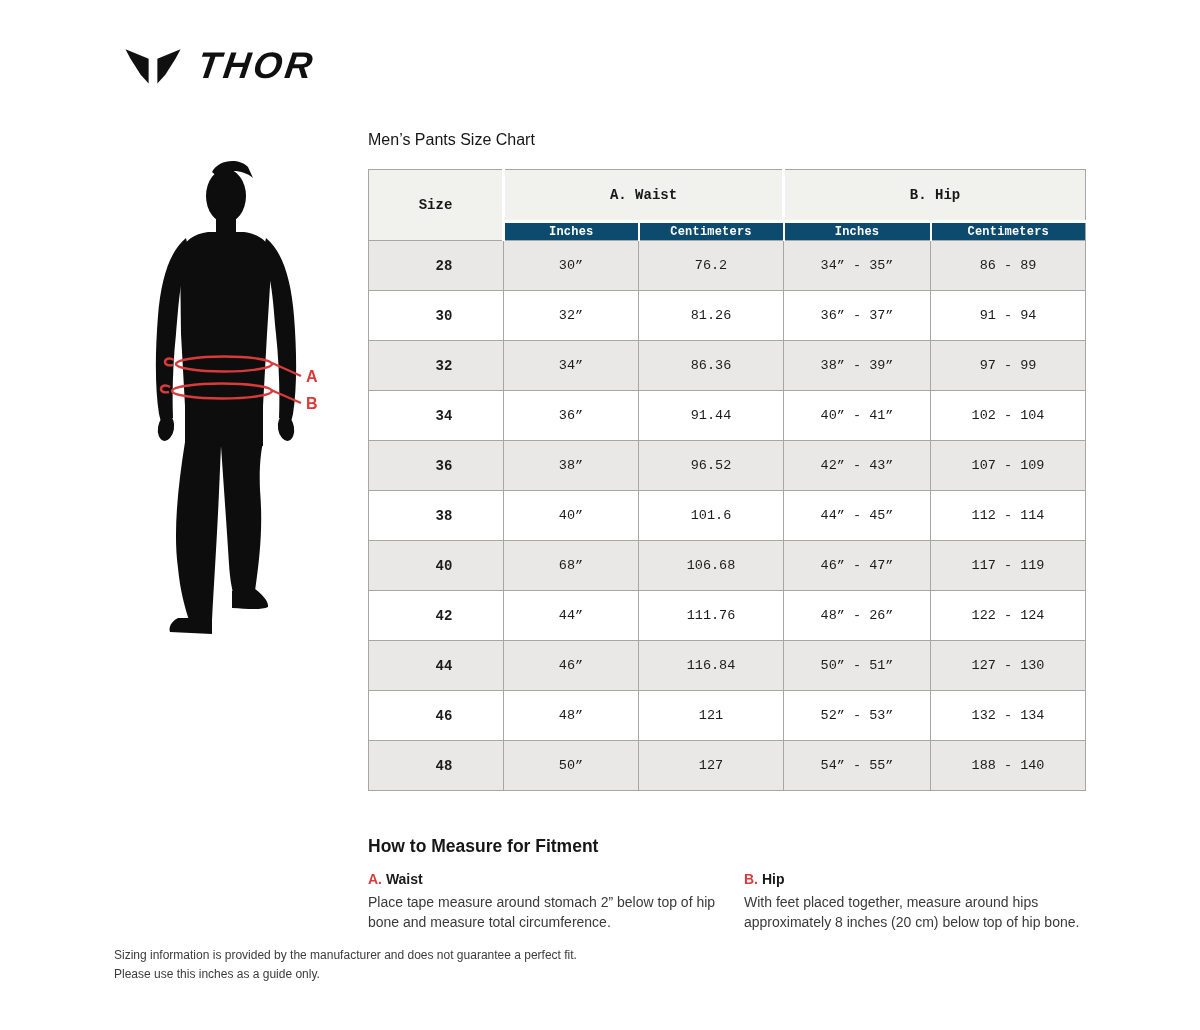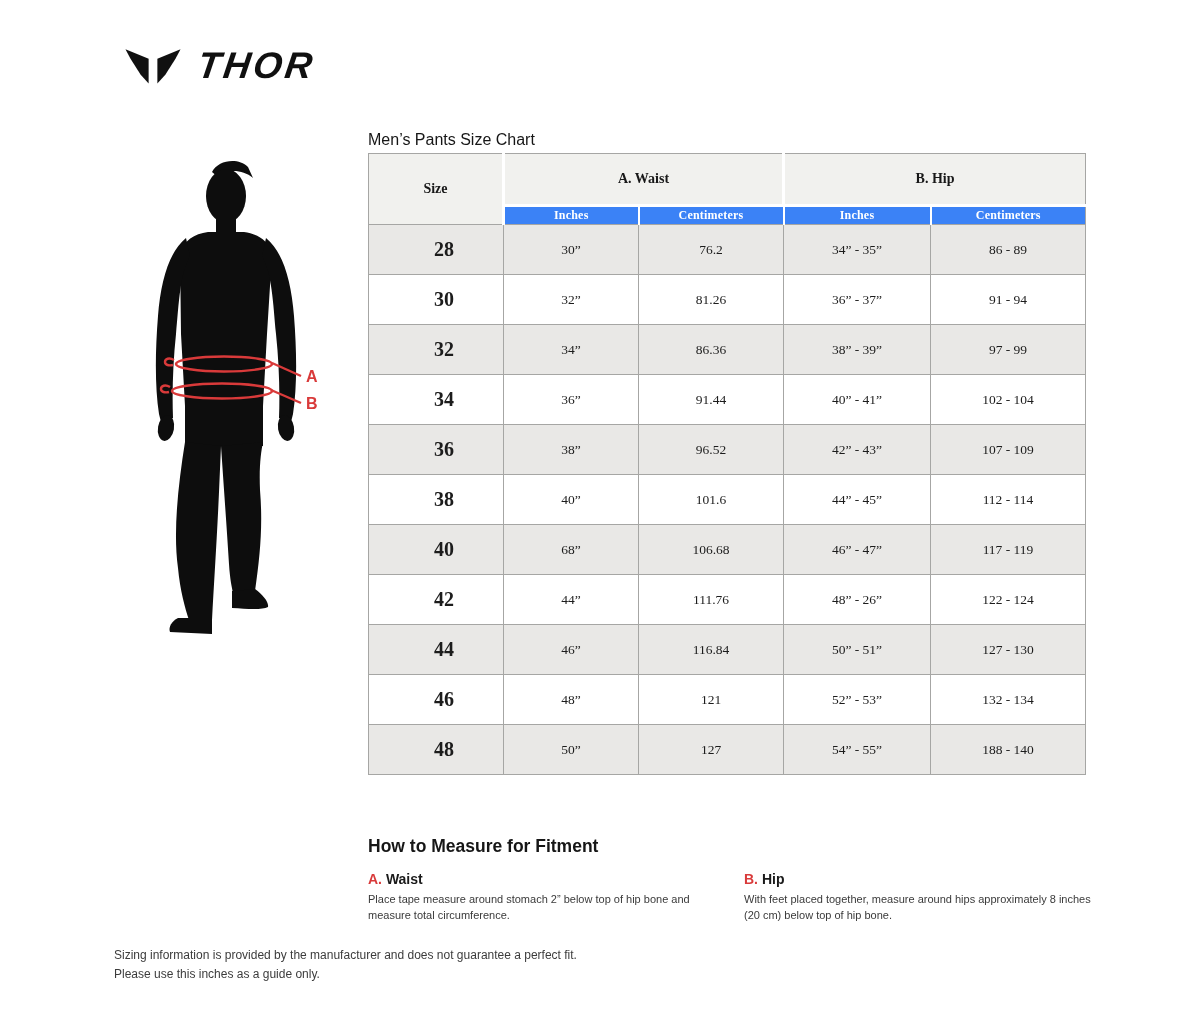--- a/index.html
+++ b/index.html
@@ -27,57 +27,57 @@
   .figure-svg { position: absolute; left: 128px; top: 156px; width: 212px; height: 488px; }
   .tape-label { fill: #d93a3a; font-family: "Liberation Sans", sans-serif; font-size: 16px; font-weight: bold; }
 
   
   .chart-title {
     position: absolute; left: 368px; top: 131px;
     font-size: 16px; font-weight: normal; color: #161616;
   }
 
   table.size-table {
-    position: absolute; left: 368px; top: 153px;
+    position: absolute; left: 368px; top: 169px;
     border-collapse: collapse; table-layout: fixed;
     width: 717px;
-    font-family: Liberation Serif, serif;
+    font-family: Liberation Mono, monospace;
   }
   .size-table th, .size-table td {
     border: 1px solid #a6a6a4; text-align: center; vertical-align: middle;
   }
   .size-table th.corner, .size-table th.group {
     background: #f1f1ee; font-size: 14px; font-weight: bold; color: #181818;
   }
   .size-table tr.group-row th { height: 52px; }
   .size-table th.group { border-left: 3px solid #fff; border-right: 3px solid #fff; border-bottom: 3px solid #fff; }
   .size-table th.group:last-child { border-right: 1px solid #a6a6a4; }
   .size-table th.corner { border-right: 3px solid #fff; }
   .size-table tr.sub-row th {
-    background: #3b82f6; color: #fff; font-size: 12px; font-weight: bold;
+    background: #0c4a6e; color: #fff; font-size: 12px; font-weight: bold;
     height: 19px; letter-spacing: 0.2px;
     border-left: 2px solid #fff; border-right: 2px solid #fff; border-top: 2px solid #14b8a6;
   }
   .size-table tr.sub-row th:last-child { border-right: 1px solid #a6a6a4; }
   .size-table td { height: 50px; font-size: 13.5px; color: #1c1c1c; }
   .size-table tbody tr:nth-child(odd) td { background: #e9e8e6; }
   .size-table tbody tr:nth-child(even) td { background: #ffffff; }
-  .size-table td.size-col { font-weight: bold; font-size: 20px; padding-left: 16px; }
+  .size-table td.size-col { font-weight: bold; font-size: 14px; padding-left: 16px; }
 
   
   .measure-heading {
     position: absolute; left: 368px; top: 836px;
     font-size: 17.5px; font-weight: bold; color: #161616;
   }
   .measure-item { position: absolute; top: 871px; }
   .measure-item.item-a { left: 368px; width: 356px; }
   .measure-item.item-b { left: 744px; width: 352px; }
   .measure-item h3 { font-size: 14px; font-weight: bold; color: #1a1a1a; margin-bottom: 5px; }
   .measure-item h3 .letter { color: #d93a3a; }
-  .measure-item p { font-size: 11px; line-height: 1.45; color: #3a3a3a; }
+  .measure-item p { font-size: 14px; line-height: 1.45; color: #3a3a3a; }
 
   
   .footer {
     position: absolute; left: 114px; top: 946px;
     font-size: 12px; line-height: 1.55; color: #3c3c3c;
   }
 </style>
 </head>
 <body>
 

